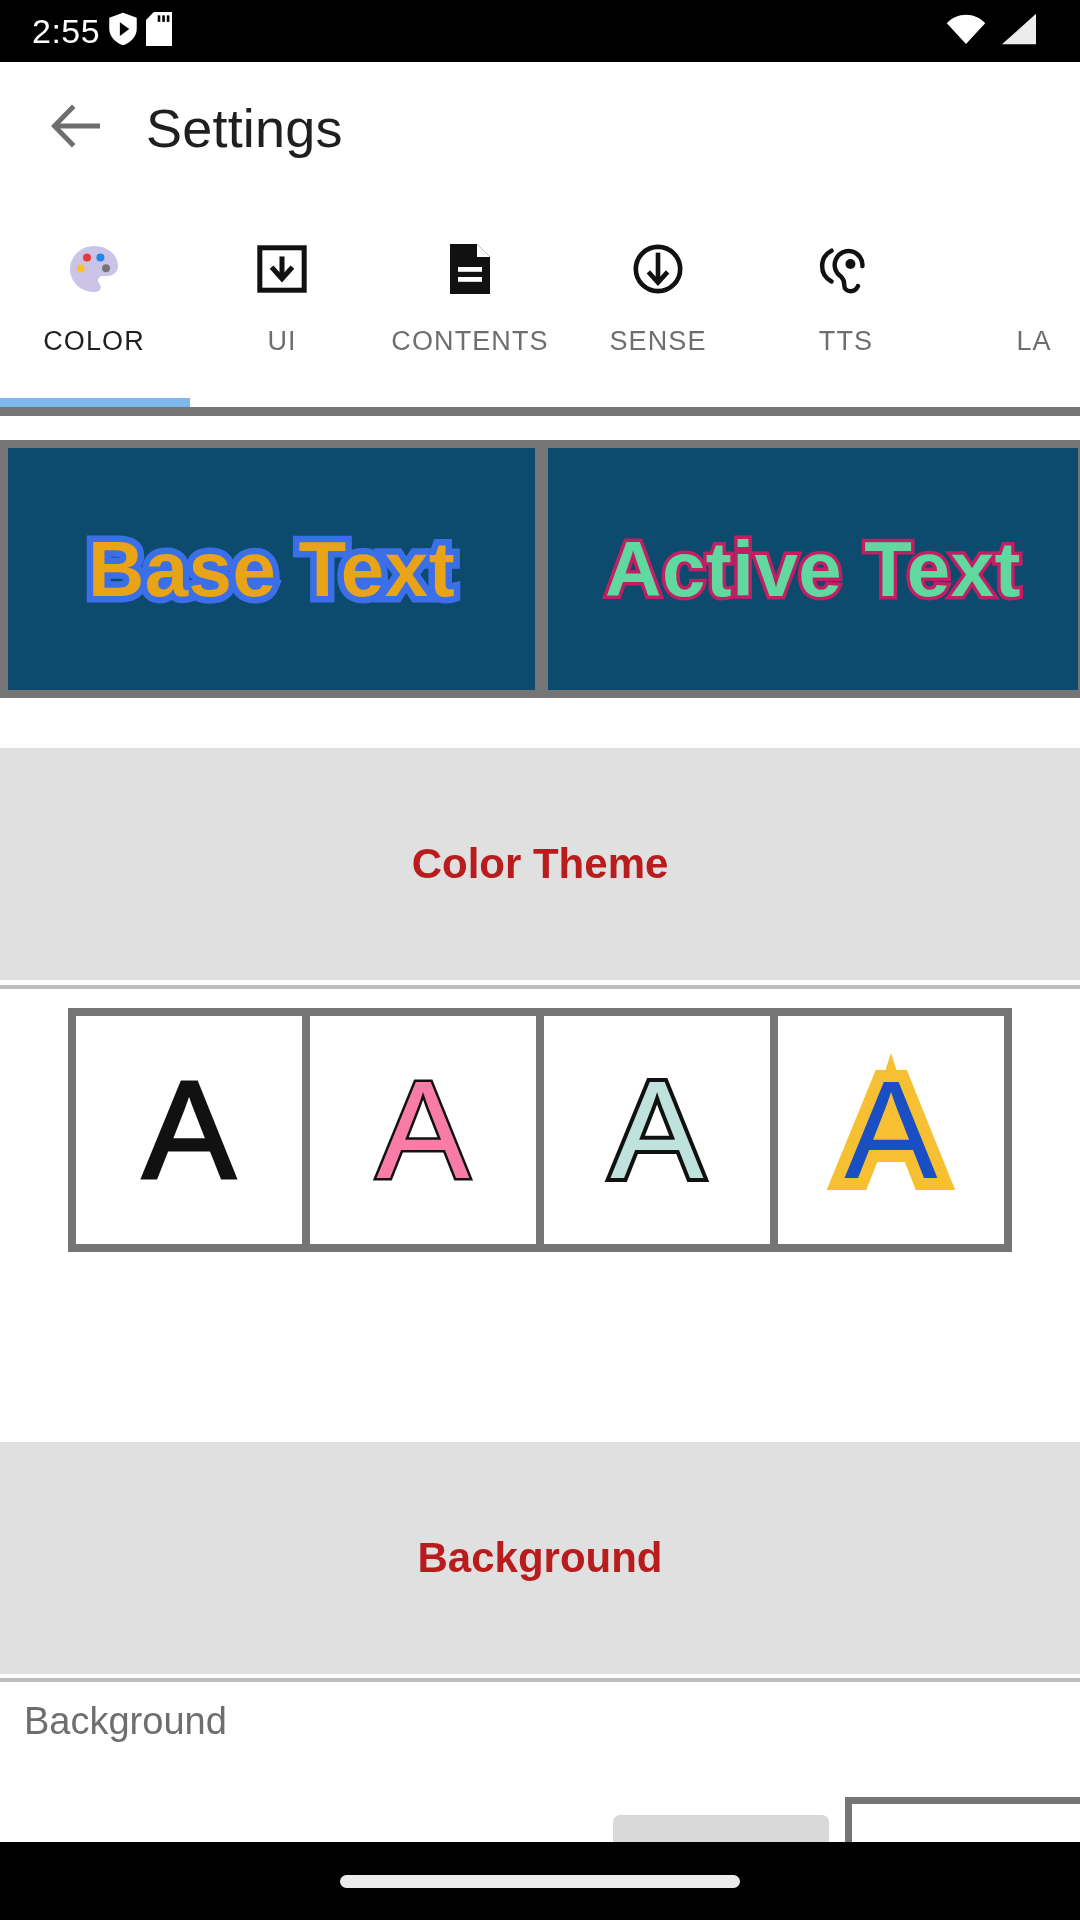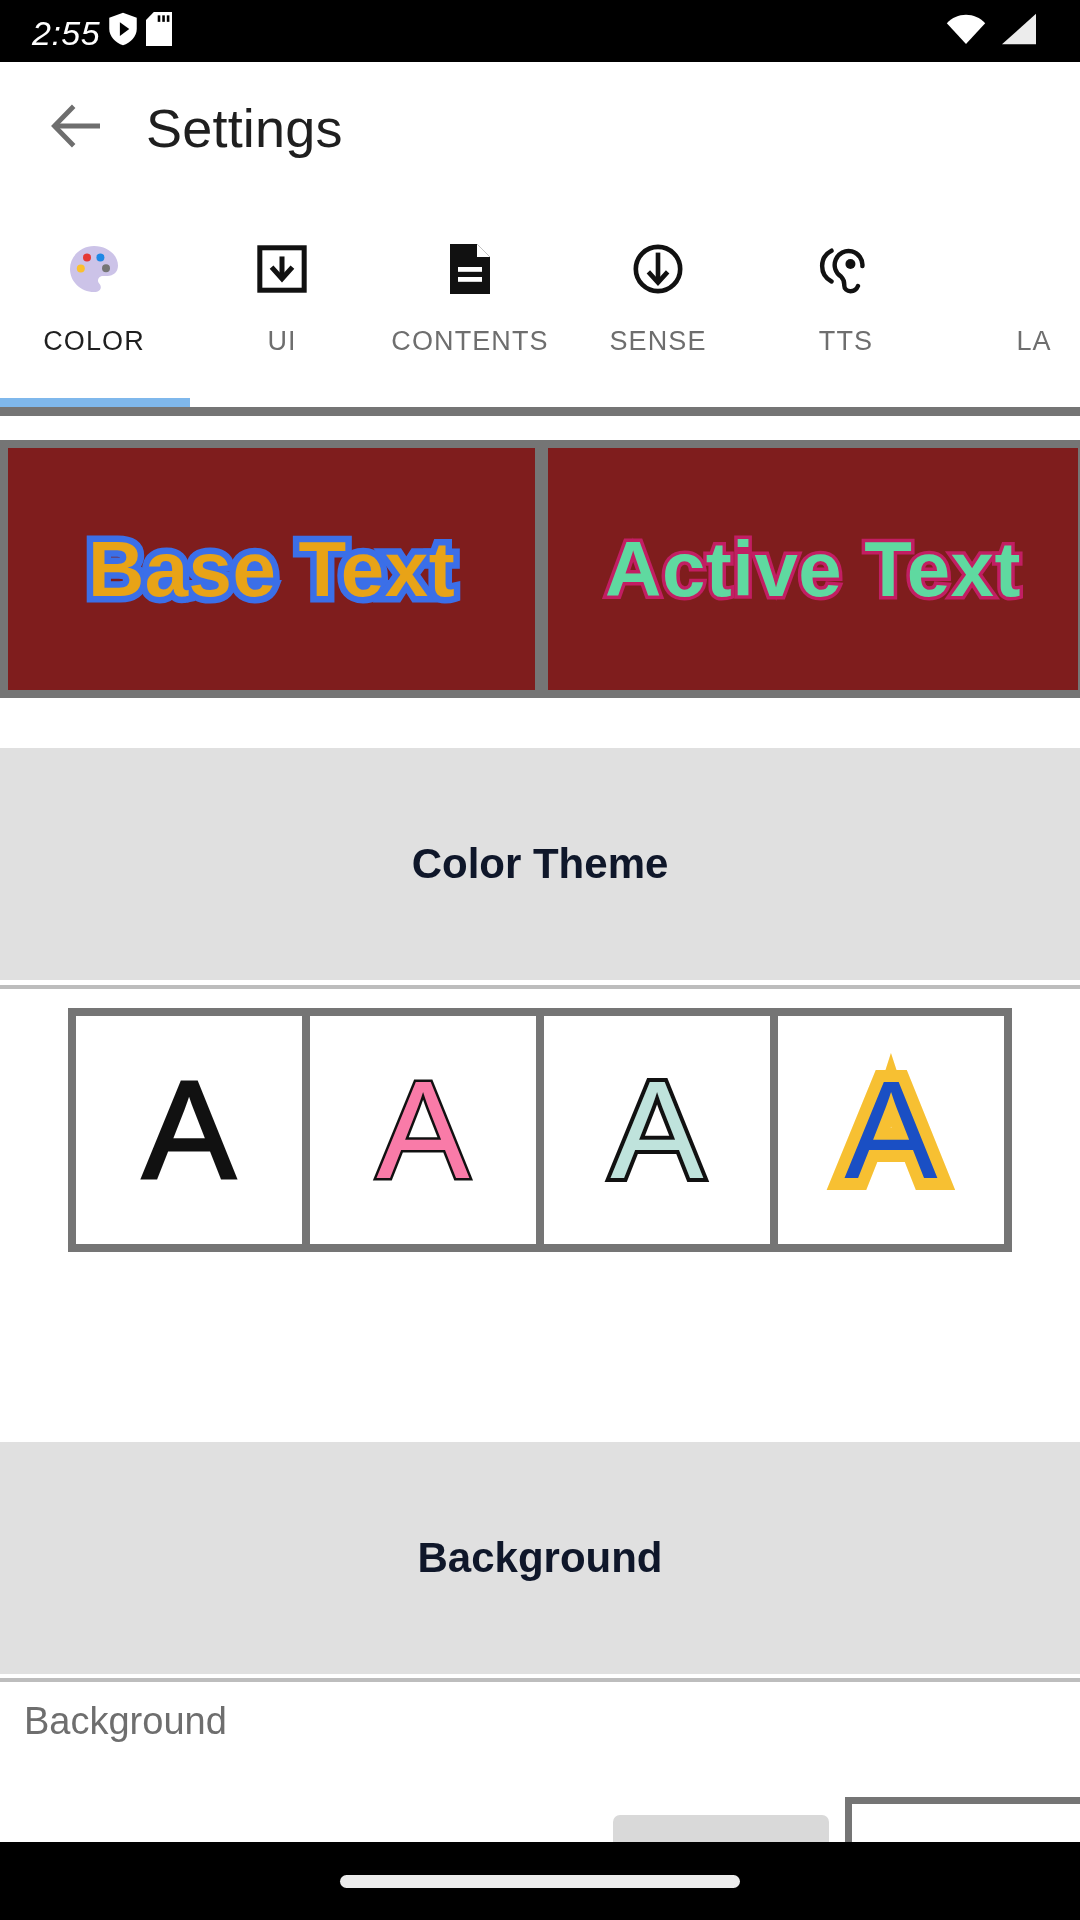--- a/index.html
+++ b/index.html
@@ -9,21 +9,21 @@
     font-family: "Liberation Sans", sans-serif;
     overflow: hidden;
   }
   .screen { position: relative; width: 1080px; height: 1920px; background:#fff; }
 
   
   .statusbar{
     position:absolute; top:0; left:0; width:1080px; height:62px;
     background:#000; color:#fff; display:flex; align-items:center;
   }
-  .sb-left{ display:flex; align-items:flex-end; gap:8px; padding-left:32px;font-style:italic; }
+  .sb-left{ display:flex; align-items:center; gap:8px; padding-left:32px; }
   .sb-clock{ font-size:34px; letter-spacing:.5px; line-height:1; font-family:"Liberation Sans", sans-serif;}
   .sb-right{ margin-left:auto; display:flex; align-items:center; gap:14px; padding-right:42px; }
 
   
   .appbar{ position:absolute; top:62px; left:0; width:1080px; height:132px; display:flex; align-items:center; }
   .back-btn{ width:96px; height:96px; margin-left:28px; display:flex; align-items:center; justify-content:center; }
   .appbar-title{ font-size:54px; color:#1f1f1f; margin-left:22px; letter-spacing:.2px; }
 
   
   .tabbar{ position:absolute; top:216px; left:0; width:1080px; height:232px; overflow:hidden; }
@@ -39,21 +39,21 @@
   .tab-indicator{ position:absolute; left:0; top:182px; width:190px; height:9px; background:#7fb8ec; }
   .tabbar-rule{ position:absolute; left:0; top:191px; width:1080px; height:9px; background:#757575; }
 
   
   .preview-row{
     position:absolute; top:440px; left:0; width:1080px; height:258px;
     background:#757575; display:flex; align-items:stretch;
     border-top:0; border-bottom:0;
   }
   .preview-card{
-    background:#7f1d1d; margin:8px 0; height:242px;
+    background:#0c4a6e; margin:8px 0; height:242px;
     display:flex; align-items:center; justify-content:center; overflow:hidden;
   }
   .preview-card.base{ width:527px; margin-left:8px; }
   .preview-card.active{ width:530px; margin-left:13px; }
   .sample-txt{ font-size:78px; font-weight:bold; white-space:nowrap; line-height:1; letter-spacing:.5px; }
   .sample-txt.base{
     color:#e8a317;
     -webkit-text-stroke:13px #3b6fe8;
     paint-order: stroke fill;
   }
@@ -61,21 +61,21 @@
     color:#5fd9a0;
     -webkit-text-stroke:7px #c21e63;
     paint-order: stroke fill;
   }
 
   
   .section-band{
     position:absolute; left:0; width:1080px; background:#e0e0e0;
     display:flex; align-items:center; justify-content:center;
   }
-  .section-band .band-title{ font-size:42px; font-weight:bold; color:#0f172a; }
+  .section-band .band-title{ font-size:42px; font-weight:bold; color:#b91c1c; }
   .hrule{ position:absolute; left:0; width:1080px; height:4px; background:#bdbdbd; }
 
   
   .swatch-frame{
     position:absolute; left:68px; top:1008px;
     background:#757575; padding:8px;
     display:flex; gap:8px;
   }
   .swatch{
     width:226px; height:228px; background:#ffffff;

